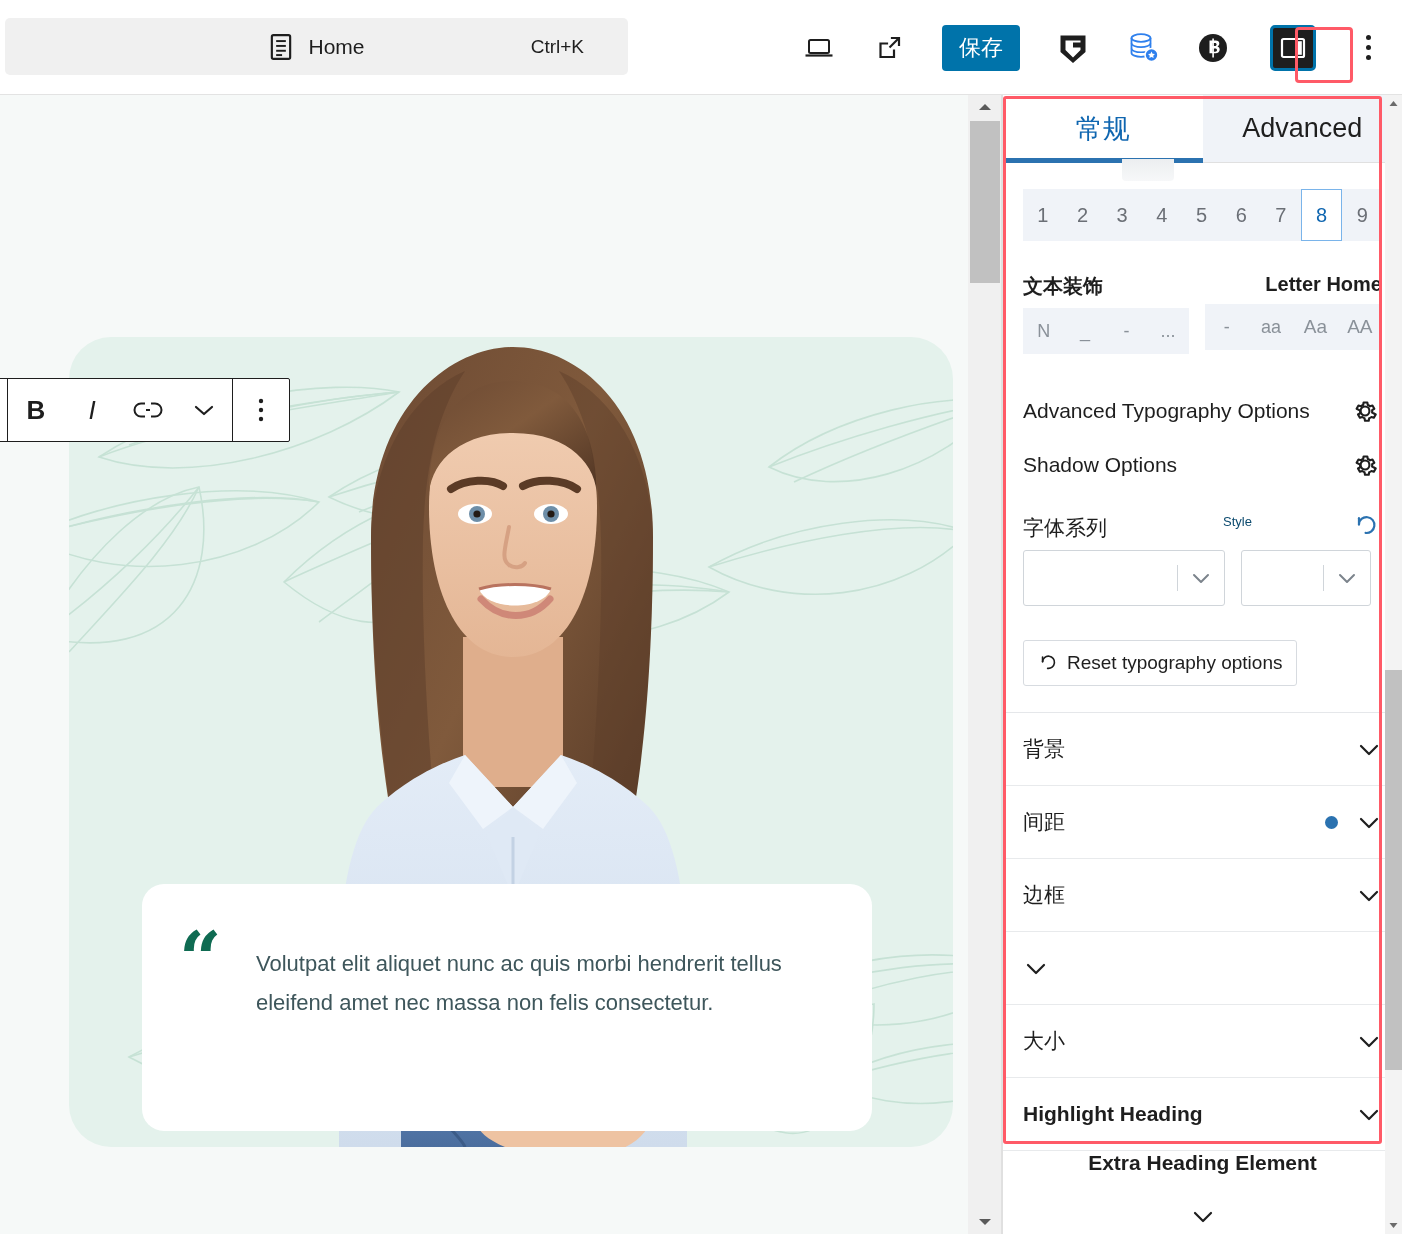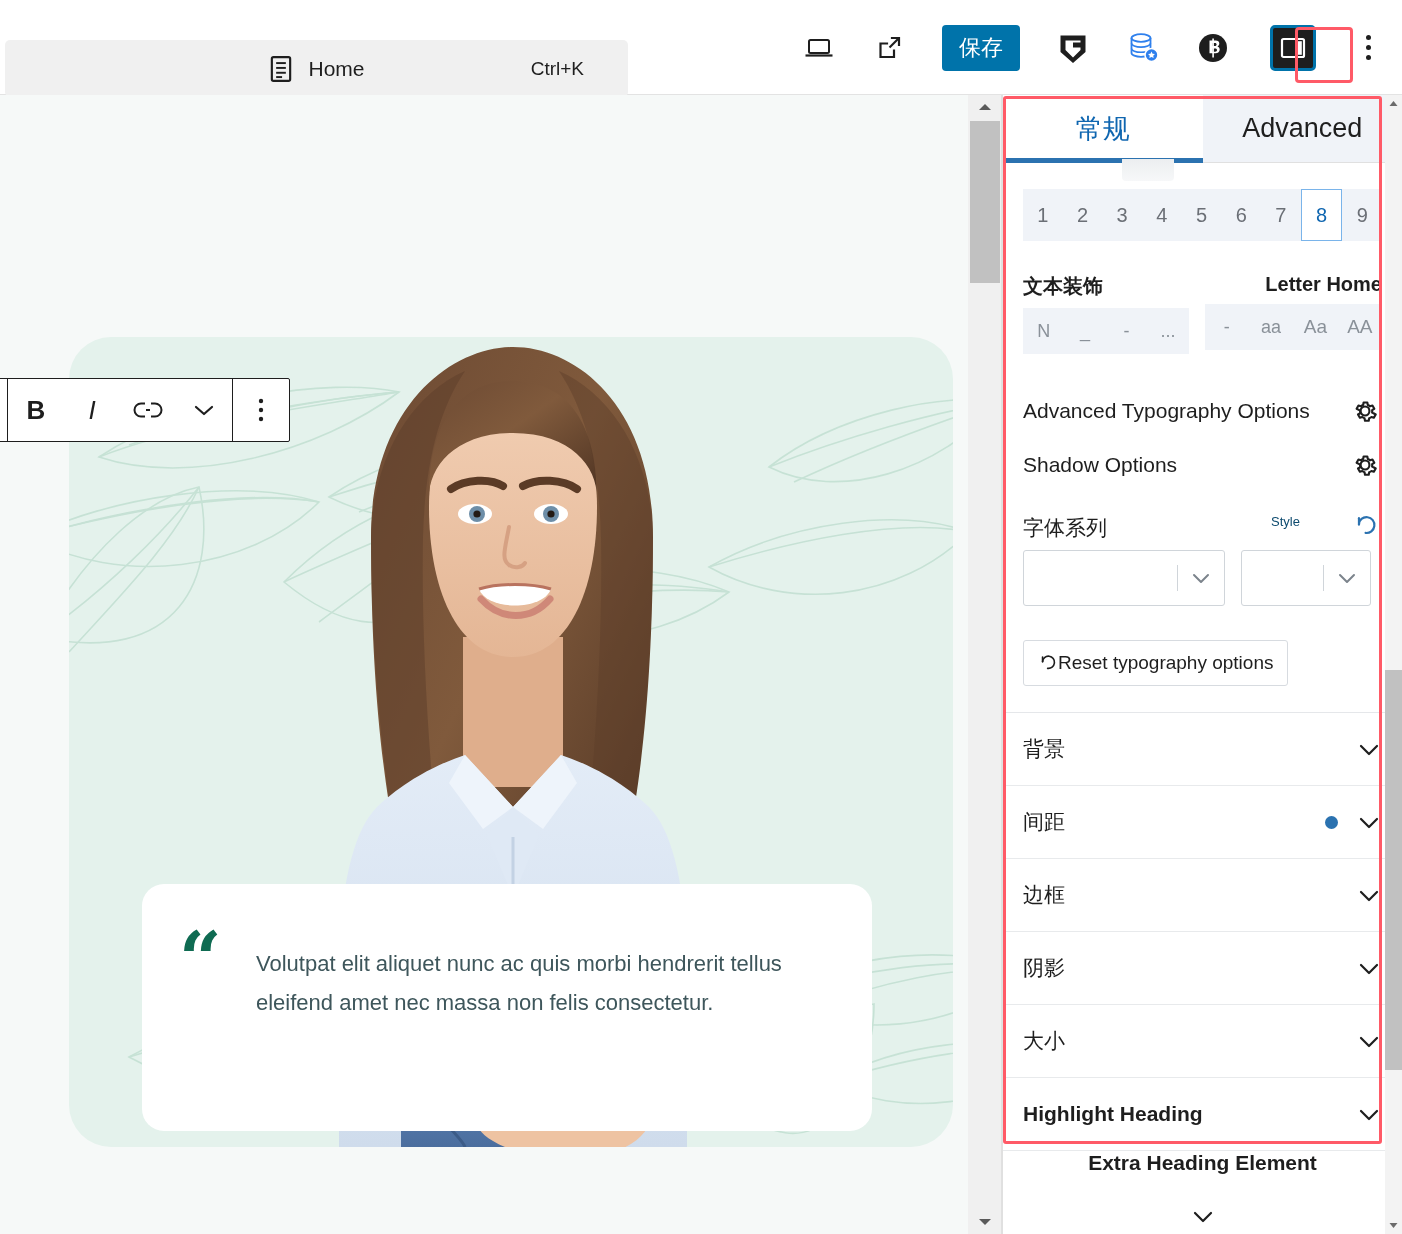--- a/index.html
+++ b/index.html
@@ -14,21 +14,21 @@
   #app { position: relative; width: 1402px; height: 1234px; }
 
   #topbar {
     position: absolute; left: 0; top: 0; width: 1402px; height: 95px;
     background: #ffffff;
     border-bottom: 1px solid #e3e3e3;
     display: flex; align-items: center;
   }
 
   #command-pill {
-    position: absolute; left: 5px; top: 40px;
+    position: absolute; left: 5px; top: 18px;
     width: 623px; height: 57px;
     background: #f0f0f0; border-radius: 5px;
     display: flex; align-items: center; justify-content: center;
     cursor: pointer;
   }
   #command-pill .doc-ic { margin-right: 14px; display:flex; }
   #command-pill .cmd-label {
     font-size: 21px; color: #1e1e1e;
   }
   #command-pill .cmd-shortcut {
@@ -218,21 +218,21 @@
   
   .opt-row {
     display: flex; align-items: center; justify-content: space-between;
     margin: 0 20px; height: 54px;
   }
   .opt-row .opt-label { font-size: 21px; color: #1e1e1e; }
   .gear-btn { width: 34px; height: 34px; display:flex; align-items:center; justify-content:center; cursor:pointer; background:none; border:none; }
 
   
   #ff-row { margin: 22px 20px 0 20px; position: relative; }
-  #ff-labels { display: flex; align-items: flex-start; gap: 48px; }
+  #ff-labels { display: flex; align-items: flex-start; }
   #ff-labels .lbl-family { font-size: 21px; color: #1e1e1e; width: 200px; }
   #ff-labels .lbl-style { font-size: 13px; color: #0c4a6e; }
   #reset-icon-btn {
     position: absolute; right: 0; top: -4px; width: 32px; height: 32px;
     display: flex; align-items: center; justify-content: center;
     background: none; border: none; cursor: pointer; color: #2b72b0;
   }
   #ff-selects { display: flex; gap: 16px; margin-top: 8px; }
   .sel {
     height: 56px; border: 1px solid #d0d5da; border-radius: 3px;
@@ -242,21 +242,21 @@
   .sel.style { width: 130px; }
   .sel .sel-val { flex: 1; font-size: 18px; color: #1e1e1e; padding-left: 12px; }
   .sel .sel-div { width: 1px; height: 26px; background: #d0d5da; }
   .sel .sel-caret { width: 46px; display: flex; align-items: center; justify-content: center; color: #7c848c; }
 
   
   #reset-typo {
     margin: 34px 20px 0 20px;
     height: 46px; padding: 0 14px;
     border: 1px solid #d7dbe0; border-radius: 3px; background: #fff;
-    display: inline-flex; align-items: center; 
+    display: inline-flex; align-items: center; gap: 9px;
     font-size: 19px; color: #1e1e1e; cursor: pointer;
     font-family: "Liberation Sans", sans-serif;
   }
 
   .section-divider { height: 1px; background: #e5e7ea; margin: 26px 0 0 0; }
 
   
   .acc-row {
     height: 73px; display: flex; align-items: center;
     padding: 0 20px; border-bottom: 1px solid #e8eaec; cursor: pointer;
@@ -711,21 +711,20 @@
       <div class="acc-row">
         <span class="acc-title">边框</span>
         <span class="acc-caret">
           <svg width="24" height="15" viewBox="0 0 24 15">
               <path d="M4 4 L12 12 L20 4" fill="none" stroke="#1e1e1e" stroke-width="2.2" stroke-linecap="round" stroke-linejoin="round"></path>
             </svg>
         </span>
       </div>
 
       <div class="acc-row">
-        <span class="acc-title">阴影</span>
         <span class="acc-caret">
           <svg width="24" height="15" viewBox="0 0 24 15">
               <path d="M4 4 L12 12 L20 4" fill="none" stroke="#1e1e1e" stroke-width="2.2" stroke-linecap="round" stroke-linejoin="round"></path>
             </svg>
         </span>
       </div>
 
       <div class="acc-row">
         <span class="acc-title">大小</span>
         <span class="acc-caret">

